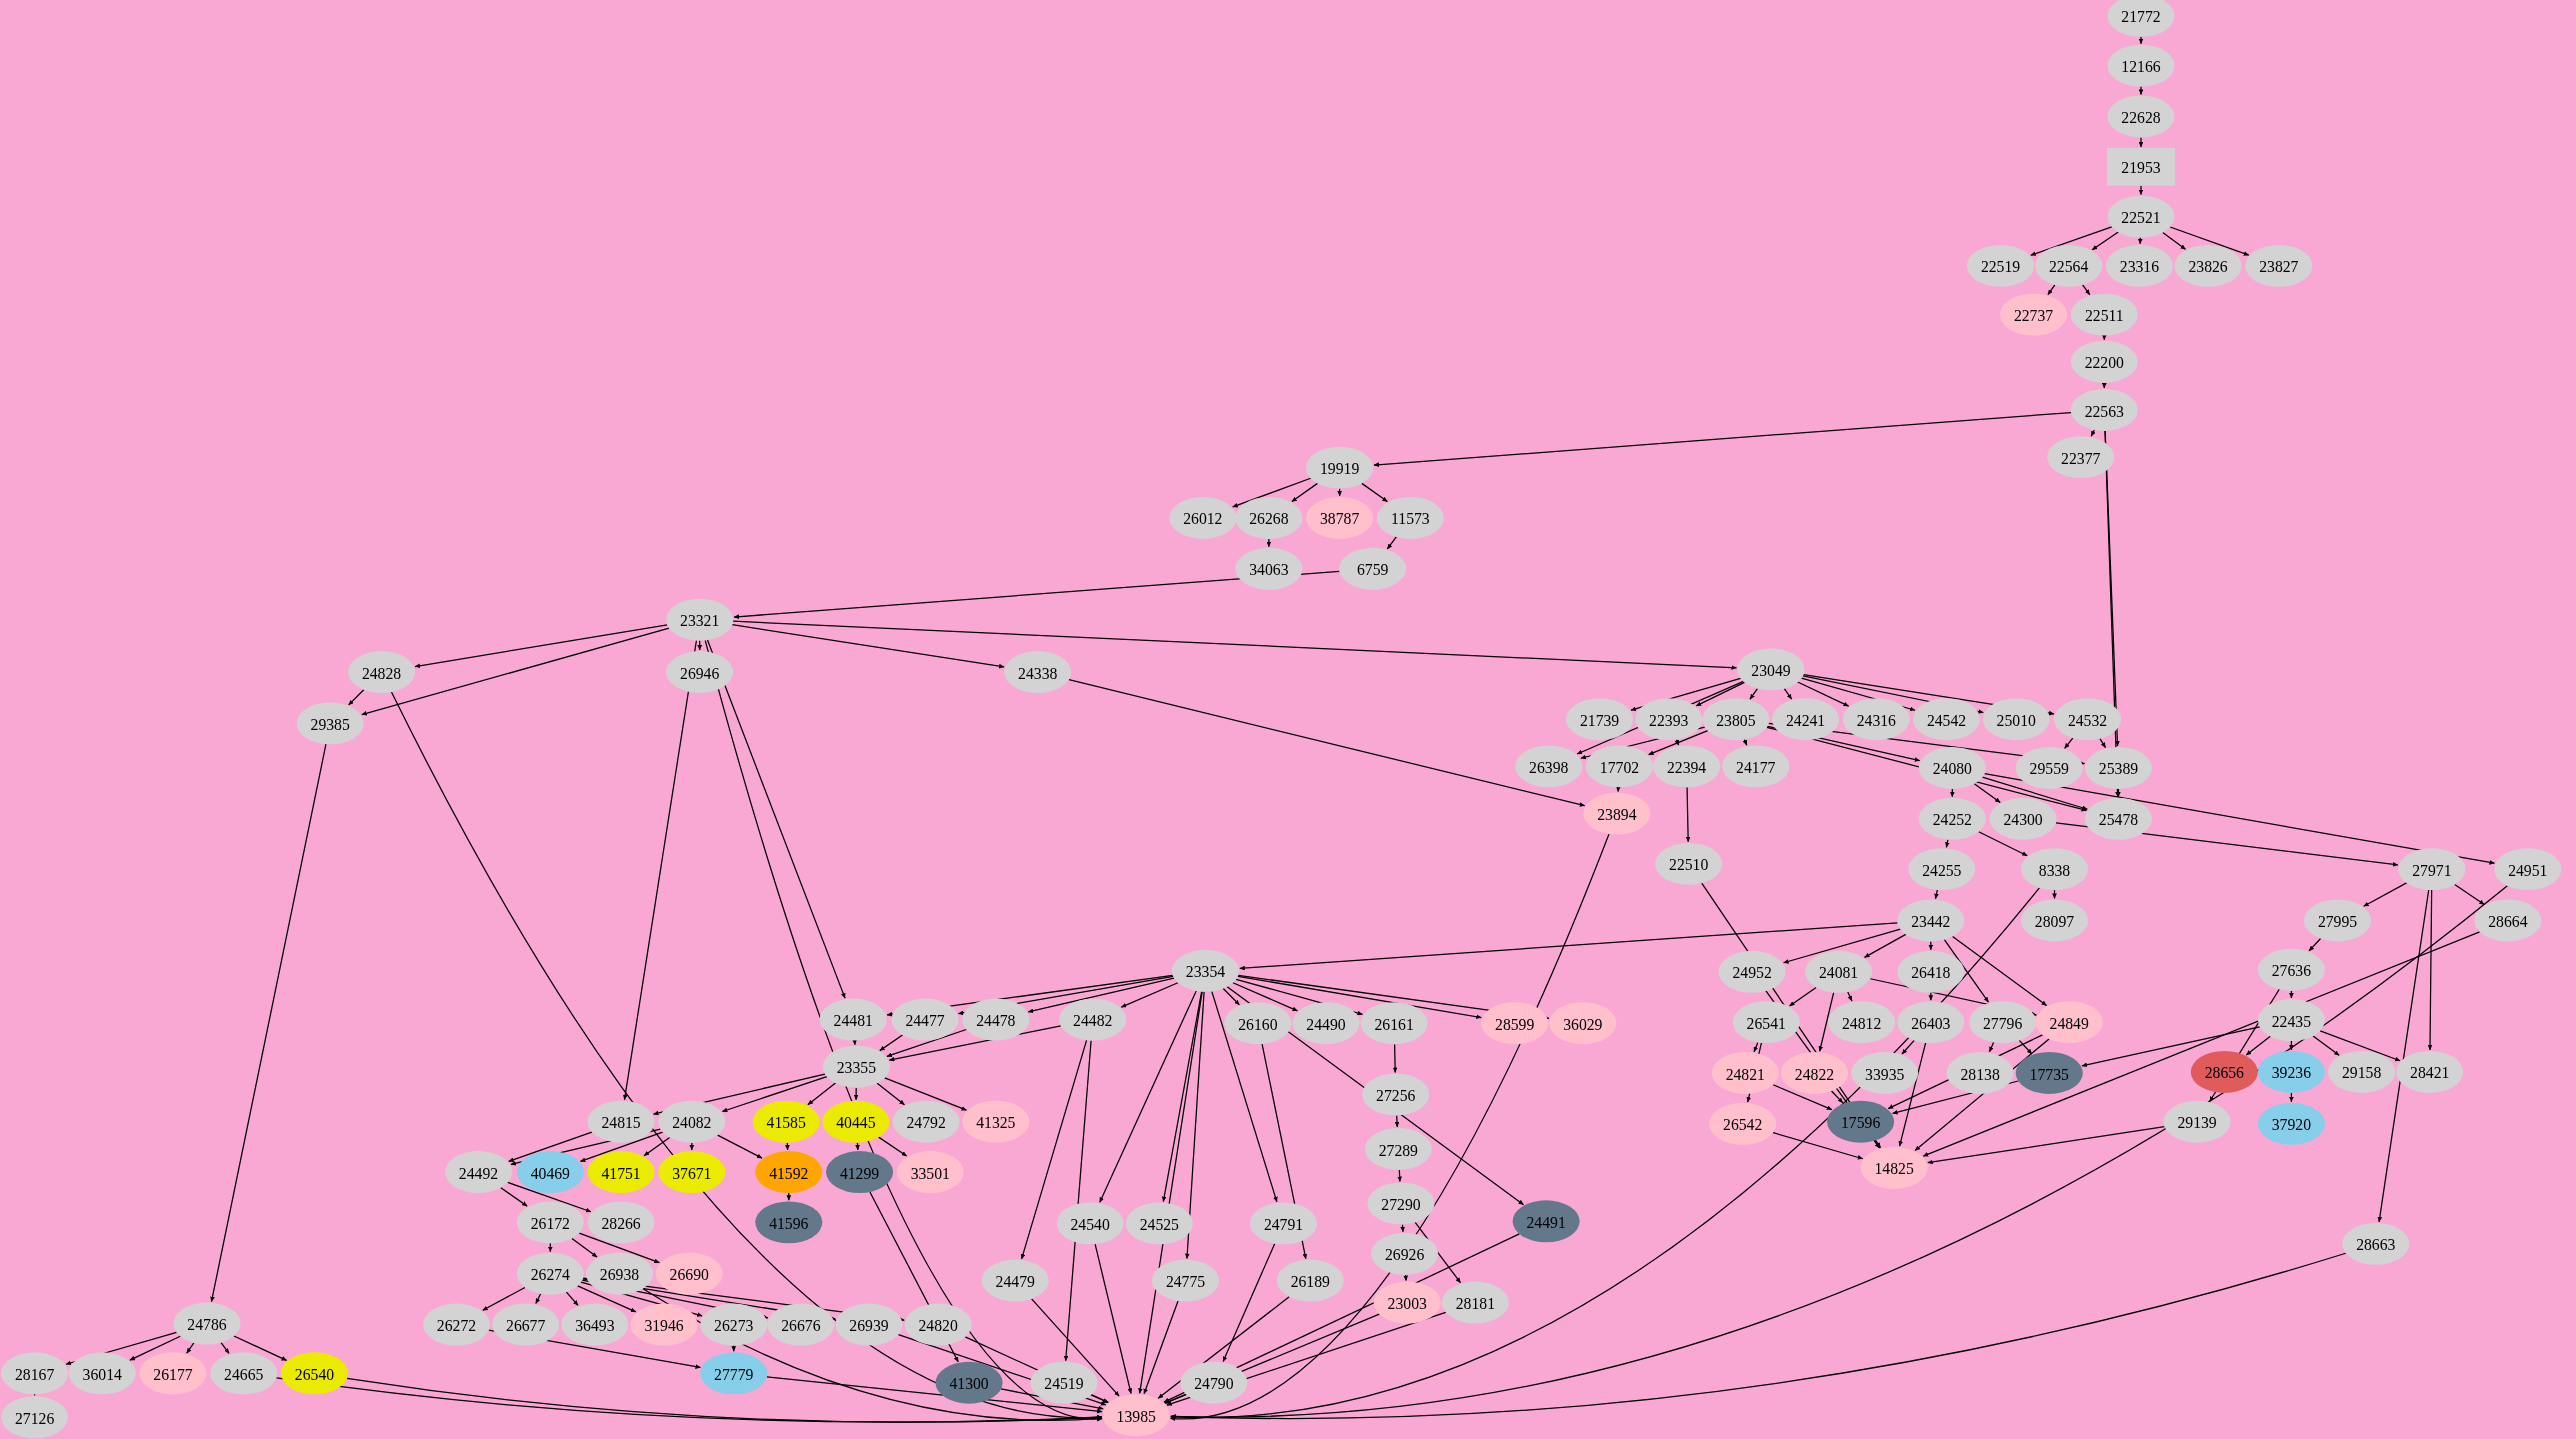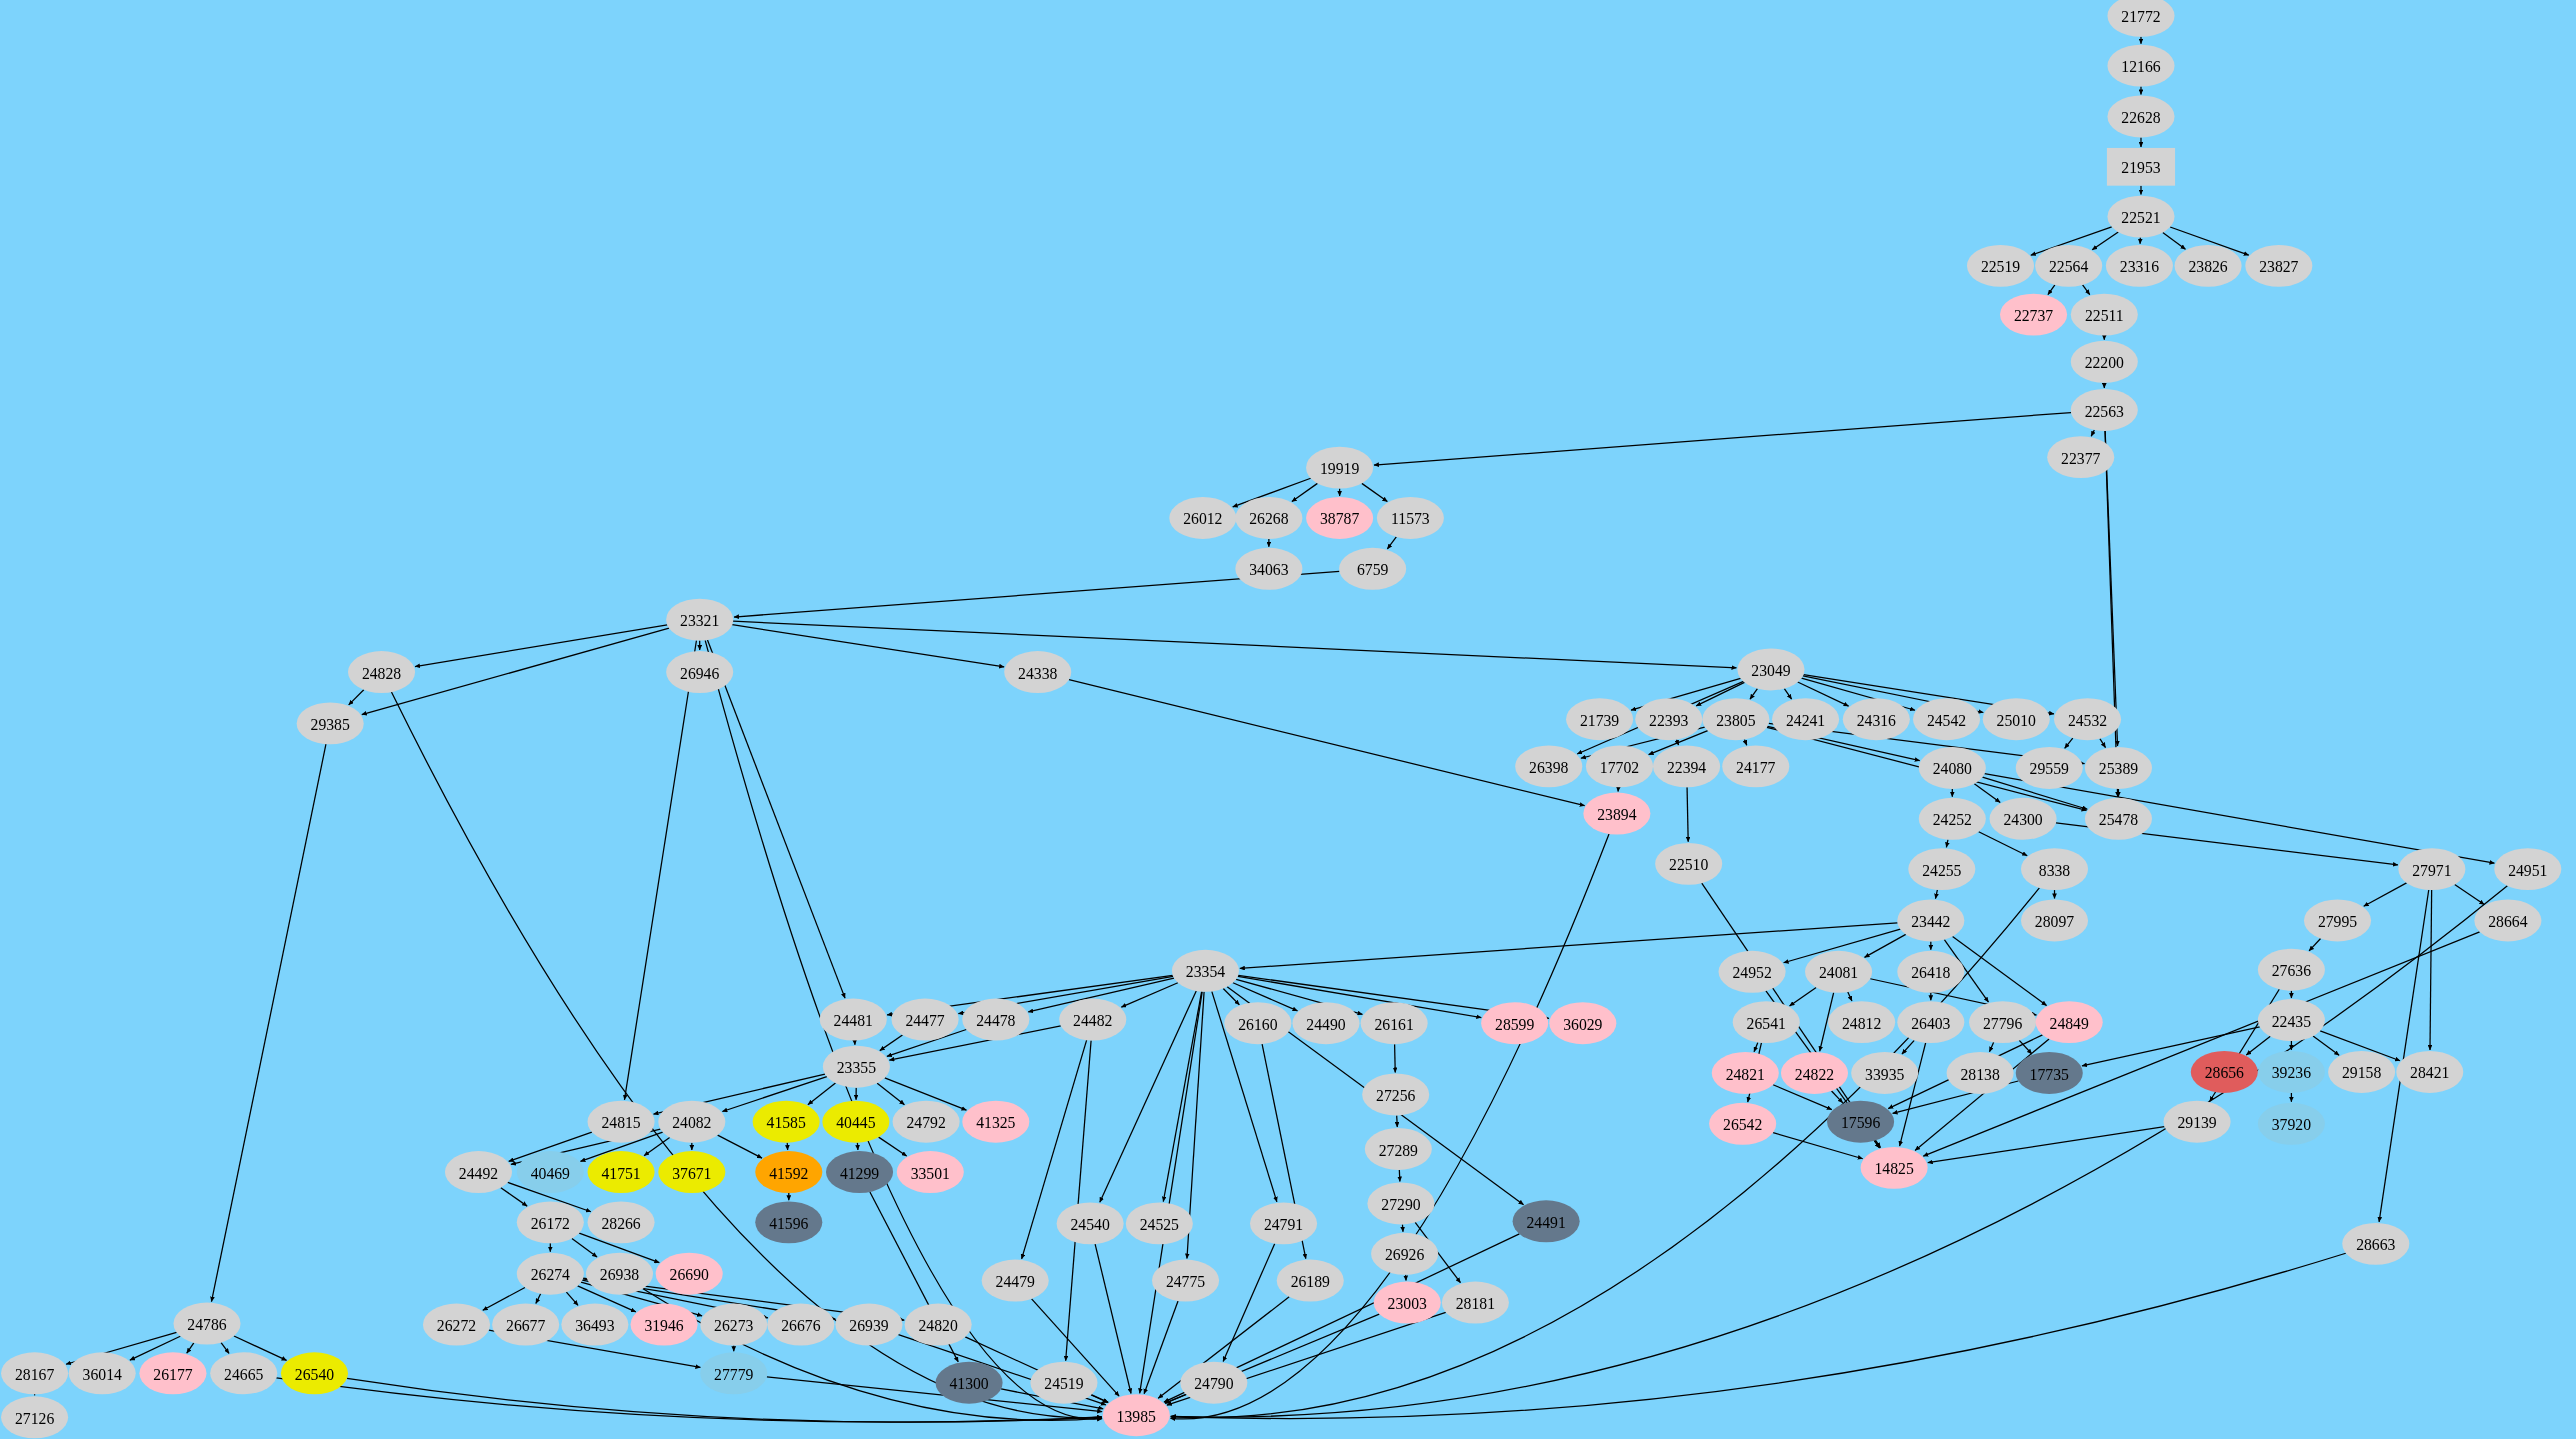--- a/index.html
+++ b/index.html
@@ -1,16 +1,16 @@
 <!DOCTYPE html>
 <html style="font-size:8.4px"><head>
 <meta charset="utf-8">
 <style>
   html, body { margin:0; padding:0; background:#ffffff; }
-  .canvas { position:relative; width:2576px; height:1440px; background:#7dd3fc; overflow:hidden; }
+  .canvas { position:relative; width:2576px; height:1440px; background:#f9a8d4; overflow:hidden; }
   svg { position:absolute; left:0; top:0; }
   text.node-label {
     font-family:"Liberation Serif","DejaVu Serif",serif;
     font-size:30px; fill:#000000;
     text-anchor:middle; dominant-baseline:central;
   }
 </style>
 </head>
 <body>
 

